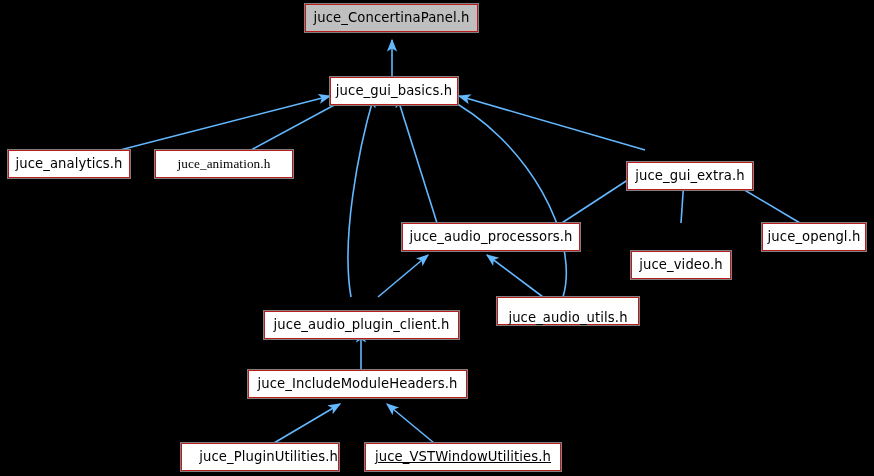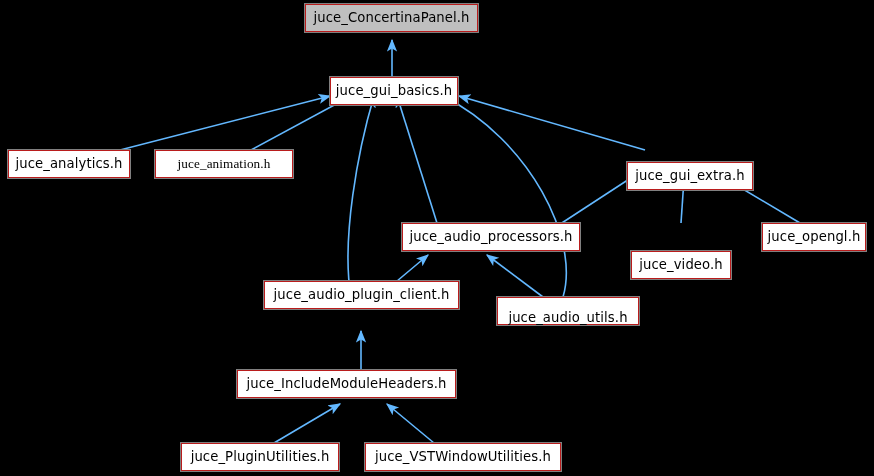--- a/index.html
+++ b/index.html
@@ -92,29 +92,29 @@
       </div>
       <div class="node" style="left: 370px; top: 223px; width: 178px; height: 28px; margin-left: 32px;">
         <span class="node-label">juce_audio_processors.h</span>
       </div>
       <div class="node" style="left: 631px; top: 223px; width: 100px; height: 28px; margin-top: 28px;">
         <span class="node-label">juce_video.h</span>
       </div>
       <div class="node" style="left: 762px; top: 223px; width: 104px; height: 28px;">
         <span class="node-label">juce_opengl.h</span>
       </div>
-      <div class="node" style="left: 264px; top: 281px; width: 195px; height: 28px;">
+      <div class="node" style="left: 264px; top: 311px; width: 195px; height: 28px;">
         <span class="node-label">juce_audio_plugin_client.h</span>
       </div>
       <div class="node" style="left: 497px; top: 297px; width: 142px; height: 28px; align-items: flex-end;">
         <span class="node-label">juce_audio_utils.h</span>
       </div>
-      <div class="node" style="left: 237px; top: 370px; width: 219px; height: 28px; text-align: right;">
+      <div class="node" style="left: 248px; top: 370px; width: 219px; height: 28px; text-align: right;">
         <span class="node-label">juce_IncludeModuleHeaders.h</span>
       </div>
-      <div class="node" style="left: 181px; top: 443px; width: 158px; height: 28px;">
+      <div class="node" style="left: 181px; top: 443px; width: 158px; height: 28px; justify-content: flex-end;">
         <span class="node-label">juce_PluginUtilities.h</span>
       </div>
-      <div class="node" style="left: 365px; top: 443px; width: 196px; height: 28px;">
+      <div class="node" style="left: 365px; top: 443px; width: 196px; height: 28px; text-decoration: underline;">
         <span class="node-label">juce_VSTWindowUtilities.h</span>
       </div>
     </div>
 </div>
 
 </body></html>

